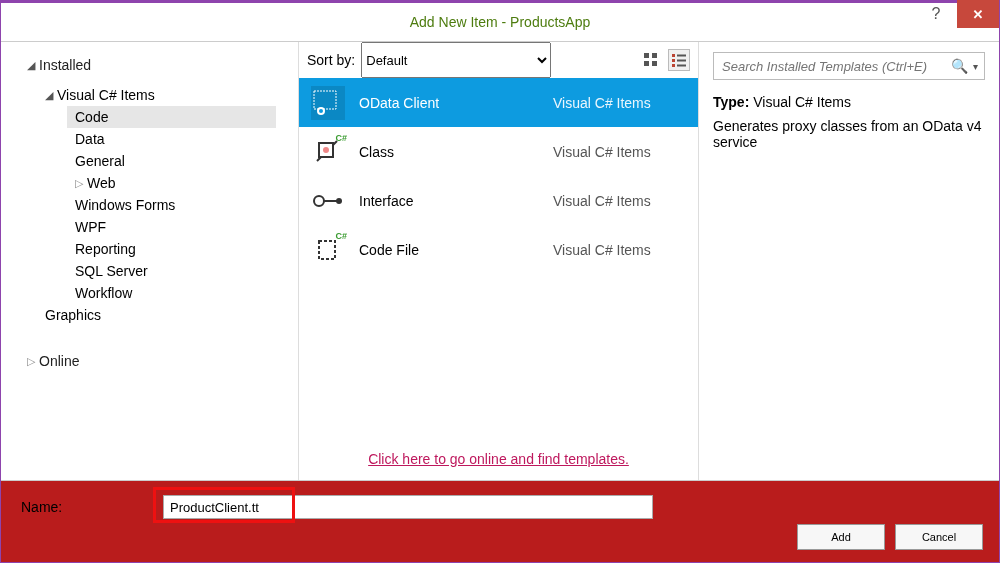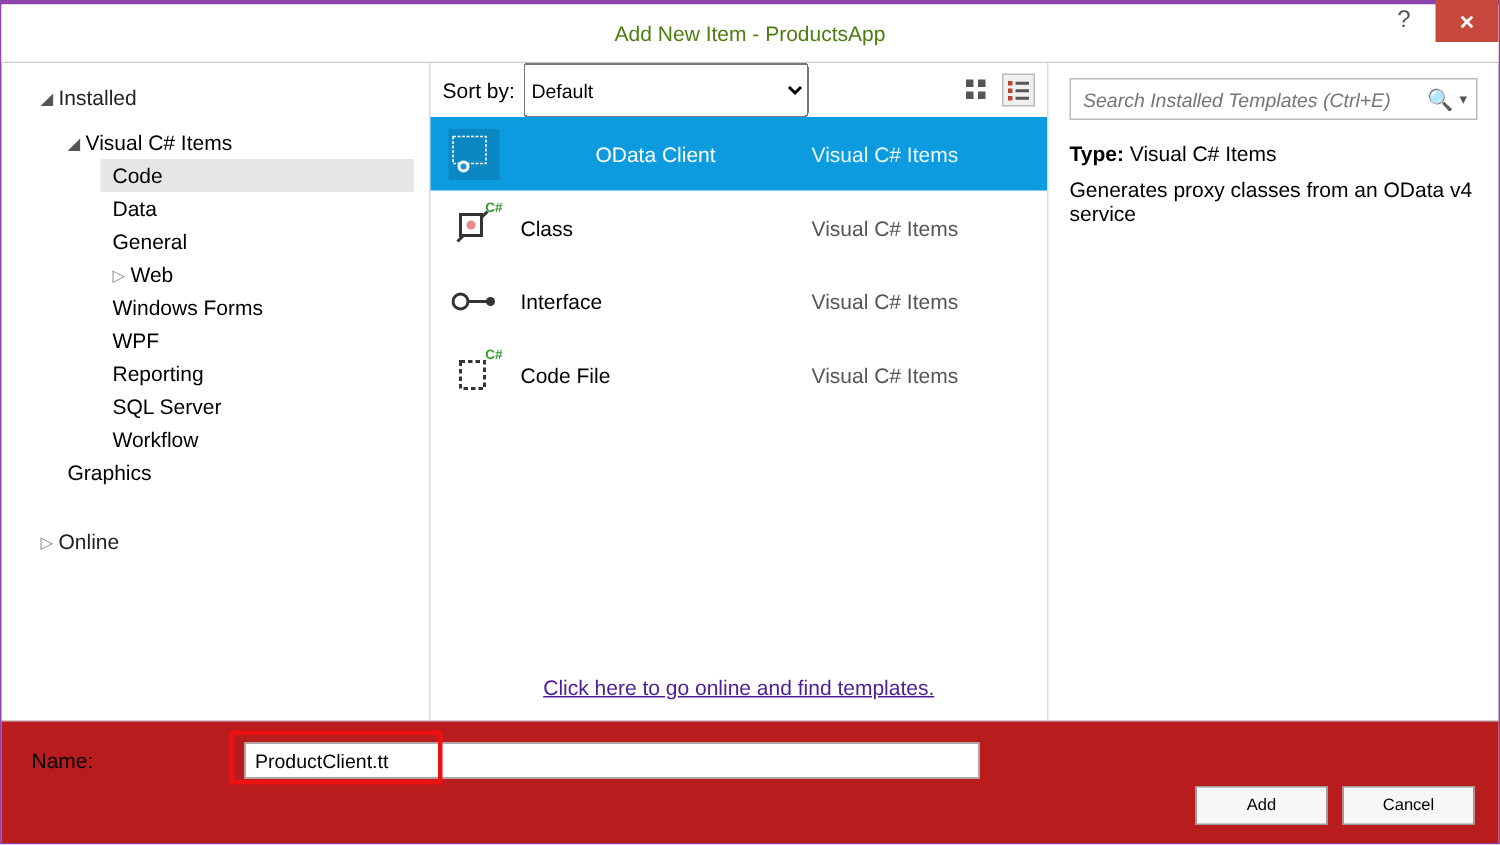--- a/index.html
+++ b/index.html
@@ -14,36 +14,36 @@
   .main { flex: 1; display: flex; border-top: 1px solid #ccc; }
   .sidebar { width: 285px; padding: 12px 10px 0 18px; font-size: 14px; }
   .tree-node { padding: 3px 8px; display: flex; align-items: center; }
   .tree-node .arrow { width: 12px; display: inline-block; font-size: 11px; color: #555; }
   .tree-node.root { color: #222; }
   .tree-children { margin-left: 18px; }
   .tree-children2 { margin-left: 30px; }
   .sel { background: #e6e6e6; }
   .sidebar .root0 { margin-bottom: 8px; font-weight: normal; }
   .sidebar .online { margin-top: 24px; }
-  .center { flex: 1; border-left: 1px solid #ddd; border-right: 1px solid #ddd; display: flex; flex-direction: column; }
+  .center { flex: 1; border-left: 1px solid #ddd; border-right: 1px solid #ddd; display: flex; flex-direction: column; margin-left: 12px; }
   .sortbar { height: 36px; display: flex; align-items: center; padding: 6px 8px; gap: 6px; font-size: 14px; }
   .sortbar select { width: 190px; height: 36px; font-size: 13px; }
   .viewbtn { width: 22px; height: 22px; display: flex; align-items: center; justify-content: center; border: 1px solid transparent; color: #444; }
   .viewbtn.active { border: 1px solid #bbb; background: #f0f0f0; }
   .viewbtn svg { display: block; }
   .items { flex: 1; }
   .item { height: 49px; display: flex; align-items: center; padding: 0 12px; gap: 14px; font-size: 14px; }
   .item .icon { width: 34px; height: 34px; display: flex; align-items: center; justify-content: center; }
   .item .name { width: 180px; }
   .item .lang { color: #555; }
-  .item.selected { background: #0d9be0; color: #fff; text-align: center; }
+  .item.selected { background: #0d9be0; color: #fff; }
   .item.selected .lang { color: #eaf6fd; }
   .item.selected .icon { background: rgba(0,0,0,0.12); }
   .linkrow { text-align: center; padding: 12px; }
-  .linkrow a { color: #4c1d95; font-size: 14px; }
+  .linkrow a { color: #be185d; font-size: 14px; }
   .right { width: 300px; padding: 10px 14px; font-size: 14px; }
   .search { width: 100%; height: 28px; border: 1px solid #bbb; display: flex; align-items: center; padding: 0 6px; }
   .search input { border: none; outline: none; flex: 1; font-style: italic; color: #888; font-size: 13px; }
   .search .mag { color: #555; font-size: 14px; }
   .search .drop { color: #555; font-size: 10px; padding-left: 4px; }
   .desc { margin-top: 14px; }
   .desc .lbl { font-weight: bold; }
   .bottom { height: 82px; border-top: 1px solid #ccc; background: #b91c1c; padding: 10px 14px 0 20px; position: relative; }
   .namerow { display: flex; align-items: center; gap: 12px; font-size: 14px; height: 32px; }
   .namerow .nlabel { width: 130px; }

